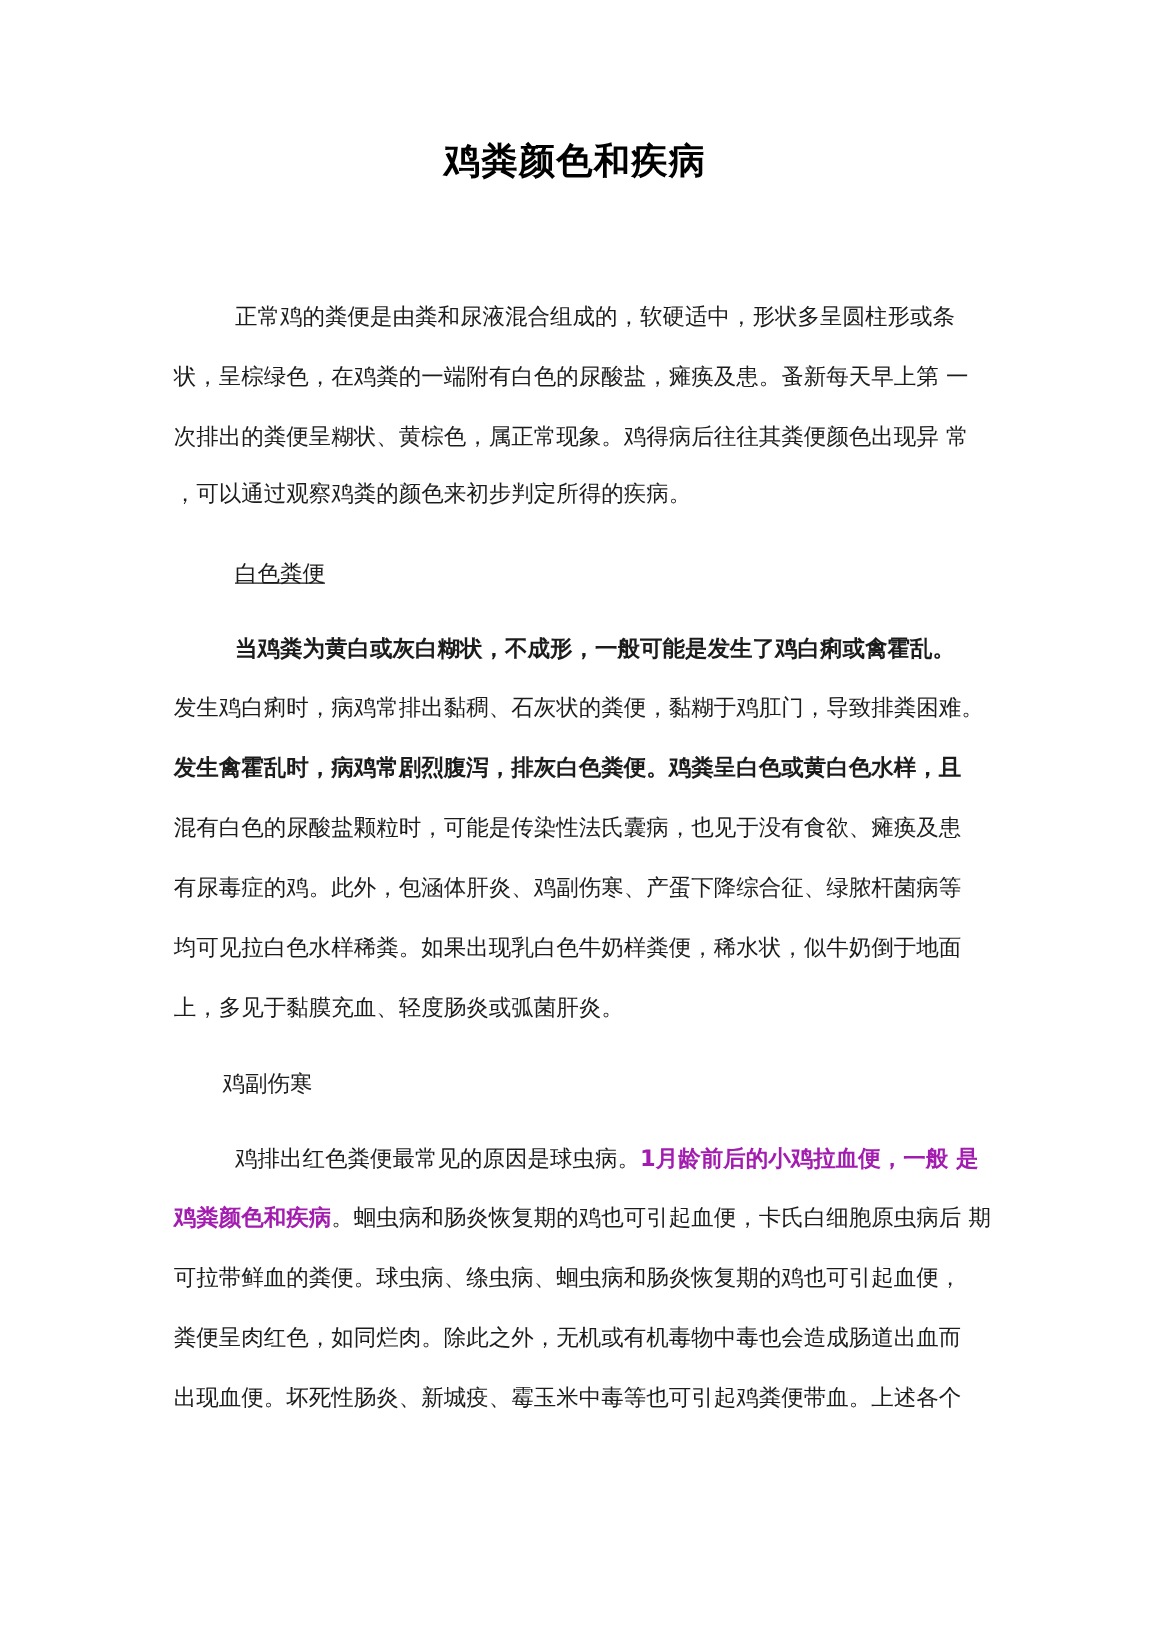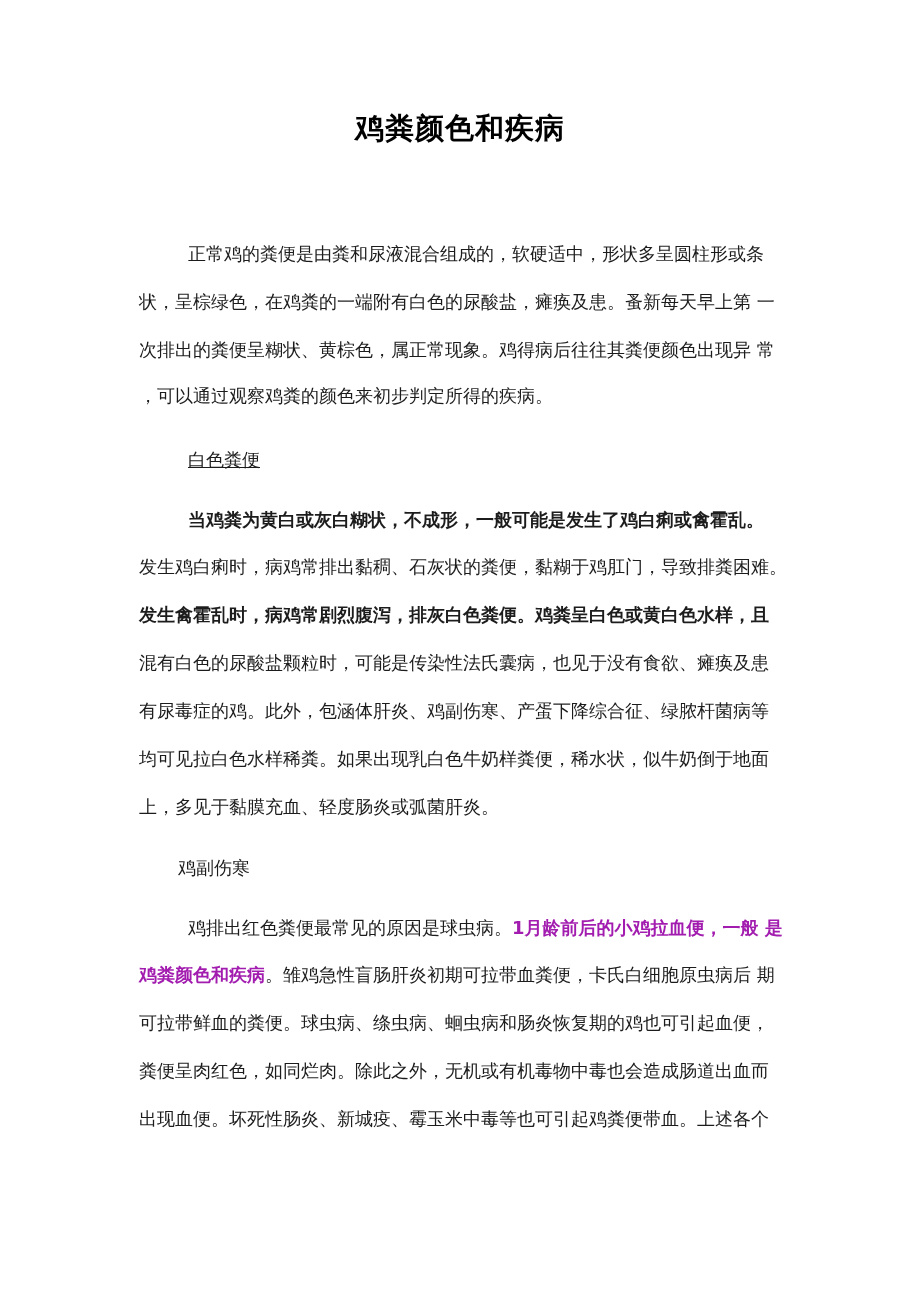--- a/index.html
+++ b/index.html
@@ -79,20 +79,20 @@
     <div class="line cont" style="top:795px;">上，多见于黏膜充血、轻度肠炎或弧菌肝炎。</div>
   </div>
 
   <div class="line h-blood" style="top:856px;">鸡副伤寒</div>
 
   <div>
     <div class="line indent" style="top:916px;">
       <span>鸡排出红色粪便最常见的原因是球虫病。</span><span class="bold">1月龄前后的小鸡拉血便，一般 是</span>
     </div>
     <div class="line cont" style="top:963px;">
-      <span class="bold">鸡粪颜色和疾病</span><span>。雏鸡急性盲肠肝炎初期可拉带血粪便，卡氏白细胞原虫病后 期</span>
+      <span class="bold">鸡粪颜色和疾病</span><span>。蛔虫病和肠炎恢复期的鸡也可引起血便，卡氏白细胞原虫病后 期</span>
     </div>
     <div class="line cont" style="top:1011px;">可拉带鲜血的粪便。球虫病、绦虫病、蛔虫病和肠炎恢复期的鸡也可引起血便，</div>
     <div class="line cont" style="top:1059px;">粪便呈肉红色，如同烂肉。除此之外，无机或有机毒物中毒也会造成肠道出血而</div>
     <div class="line cont" style="top:1107px;">出现血便。坏死性肠炎、新城疫、霉玉米中毒等也可引起鸡粪便带血。上述各个</div>
   </div>
 
 </div>
 
 </body></html>

